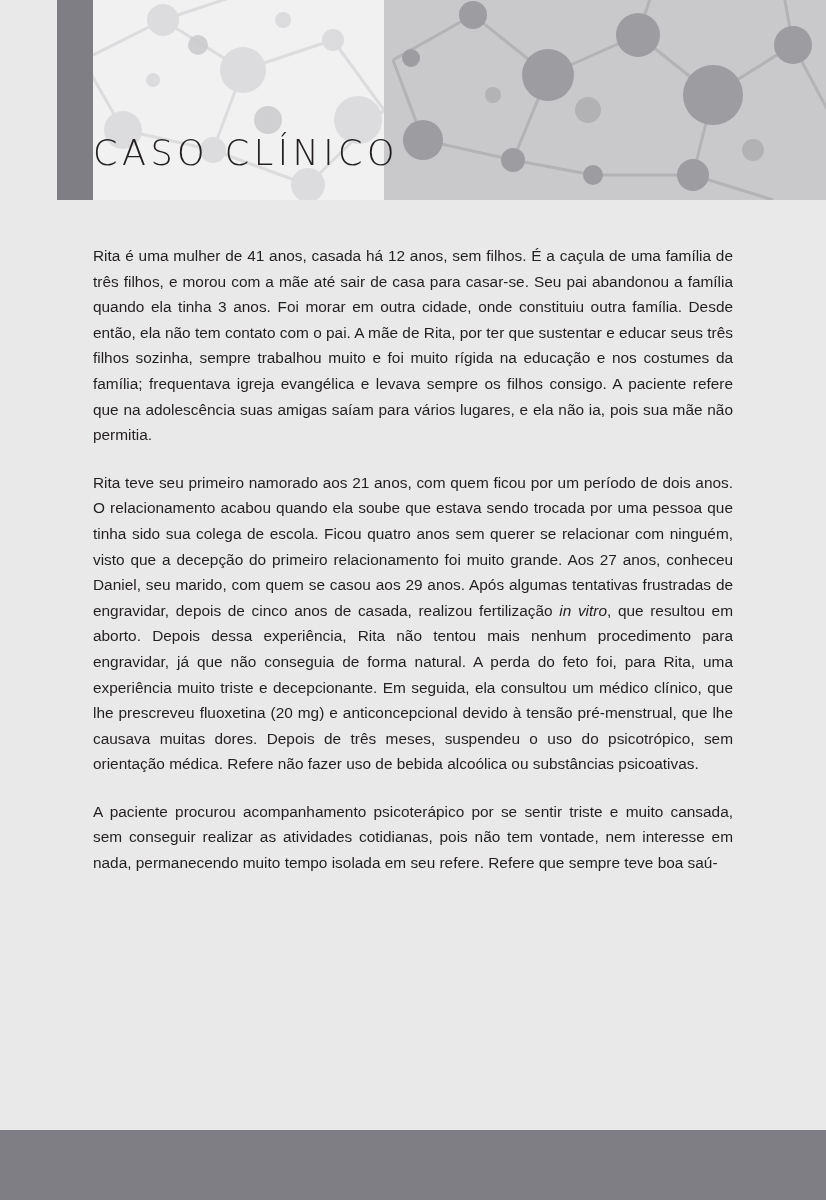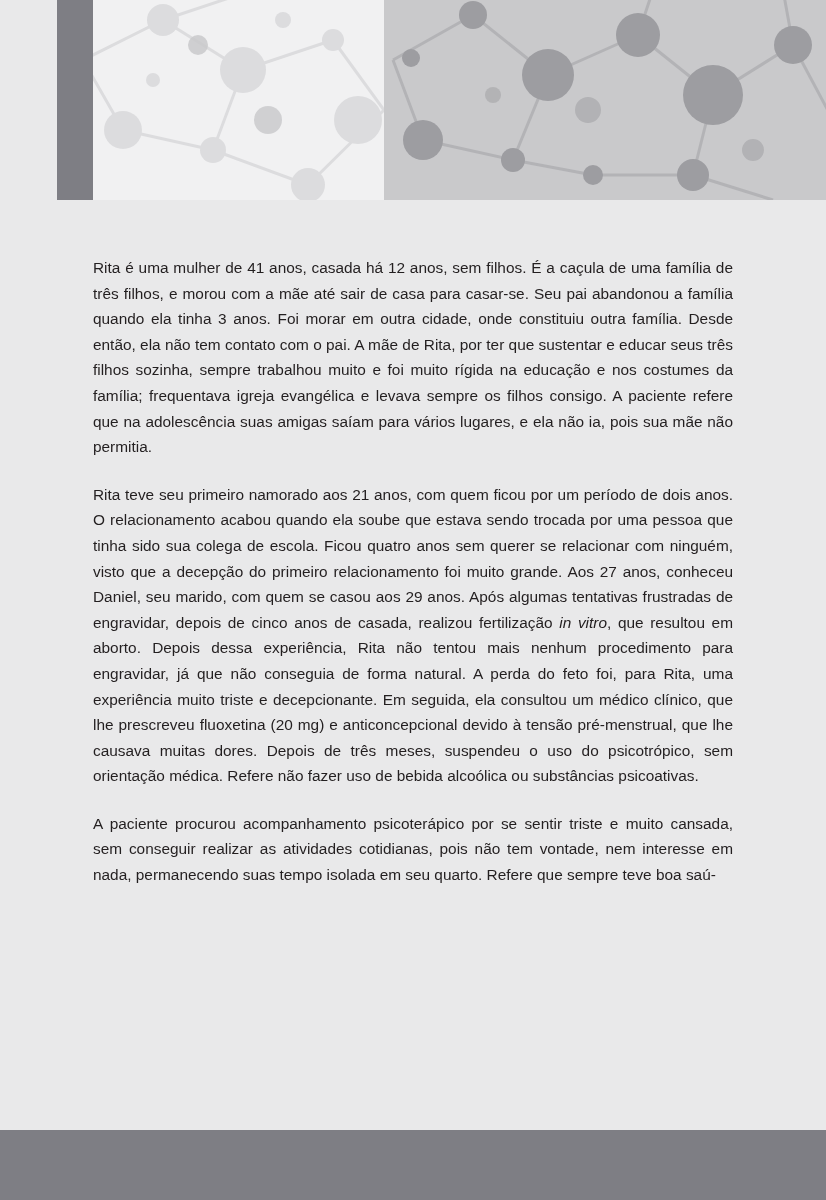--- a/index.html
+++ b/index.html
@@ -73,21 +73,21 @@
     top: 243px;
     width: 640px;
   }
   .para {
     font-family: "Liberation Sans", sans-serif;
     font-size: 15.4px;
     line-height: 25.6px;
     text-align: justify;
     text-justify: inter-word;
     color: #231f20;
-    margin: 12px 0 22px 0;
+    margin: 0 0 22px 0;
     -webkit-hyphens: none;
     hyphens: none;
   }
   .para:last-child { margin-bottom: 0; }
   .para em { }
 
   
   .footer-band {
     position: absolute;
     left: 0;
@@ -175,21 +175,22 @@
         <circle cx="318" cy="58" r="9"></circle>
       </g>
       <g clip-path="url(#rightClip)" fill="#b0b0b3" opacity="0.9">
         <circle cx="495" cy="110" r="13"></circle>
         <circle cx="660" cy="150" r="11"></circle>
         <circle cx="400" cy="95" r="8"></circle>
       </g>
     </svg>
   </div>
 
+  <div class="header-title">CASO CLÍNICO</div>
 </div>
 
 <div class="content">
   <p class="para">Rita é uma mulher de 41 anos, casada há 12 anos, sem filhos. É a caçula de uma família de três filhos, e morou com a mãe até sair de casa para casar-se. Seu pai abandonou a família quando ela tinha 3 anos. Foi morar em outra cidade, onde constituiu outra família. Desde então, ela não tem contato com o pai. A mãe de Rita, por ter que sustentar e educar seus três filhos sozinha, sempre trabalhou muito e foi muito rígida na educação e nos costumes da família; frequentava igreja evangélica e levava sempre os filhos consigo. A paciente refere que na adolescência suas amigas saíam para vários lugares, e ela não ia, pois sua mãe não permitia.</p>
   <p class="para"><span>Rita teve seu primeiro namorado aos 21 anos, com quem ficou por um período de dois anos. O relacionamento acabou quando ela soube que estava sendo trocada por uma pessoa que tinha sido sua colega de escola. Ficou quatro anos sem querer se relacionar com ninguém, visto que a decepção do primeiro relacionamento foi muito grande. Aos 27 anos, conheceu Daniel, seu marido, com quem se casou aos 29 anos. Após algumas tentativas frustradas de engravidar, depois de cinco anos de casada, realizou fertilização <em>in vitro</em>, que resultou em aborto. Depois dessa experiência, Rita não tentou mais nenhum procedimento para engravidar, já que não conseguia de forma natural. A perda do feto foi, para Rita, uma experiência muito triste e decepcionante. Em seguida, ela consultou um médico clínico, que lhe prescreveu fluoxetina (20 mg) e anticoncepcional devido à tensão pré-menstrual, que lhe causava muitas dores. Depois de três meses, suspendeu o uso do psicotrópico, sem orientação médica. Refere não fazer uso de bebida alcoólica ou substâncias psicoativas.</span></p>
-  <p class="para">A paciente procurou acompanhamento psicoterápico por se sentir triste e muito cansada, sem conseguir realizar as atividades cotidianas, pois não tem vontade, nem interesse em nada, permanecendo suas tempo isolada em seu quarto. Refere que sempre teve boa saú-</p>
+  <p class="para">A paciente procurou acompanhamento psicoterápico por se sentir triste e muito cansada, sem conseguir realizar as atividades cotidianas, pois não tem vontade, nem interesse em nada, permanecendo muito tempo isolada em seu refere. Refere que sempre teve boa saú-</p>
 </div>
 
 <div class="footer-band"></div>
 
 </body></html>

